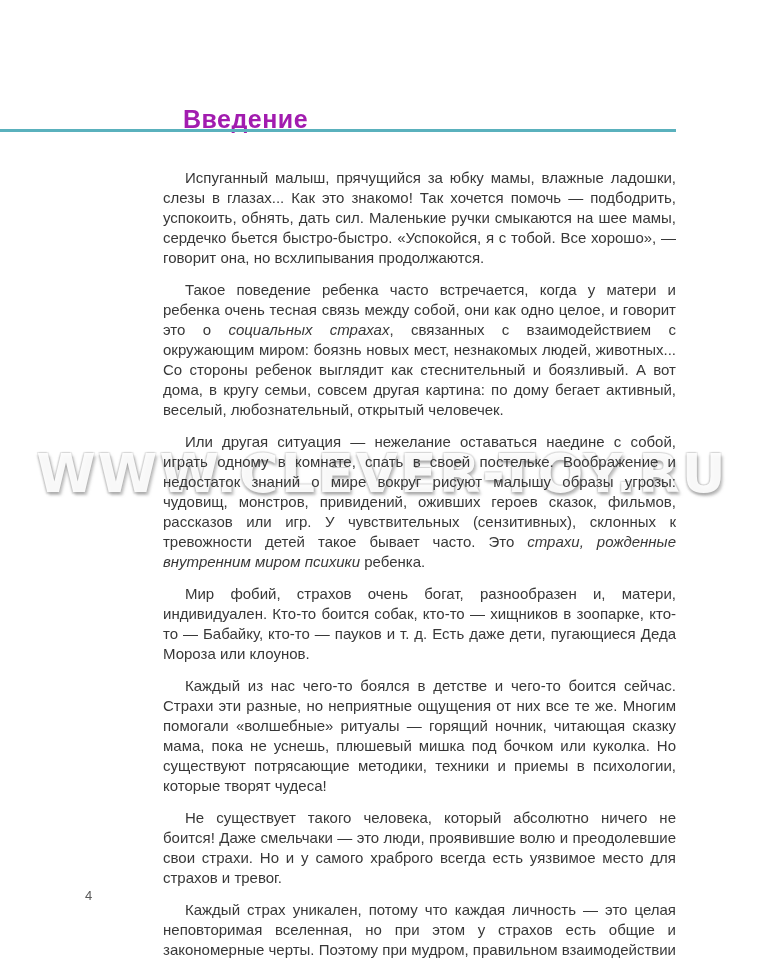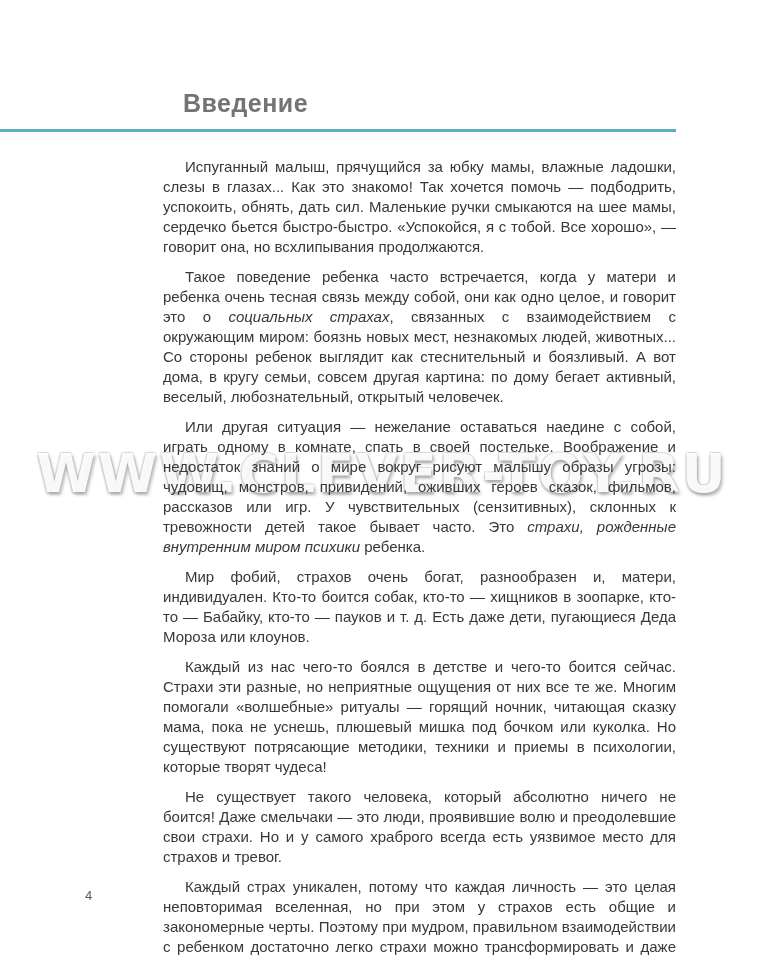--- a/index.html
+++ b/index.html
@@ -7,25 +7,25 @@
     width: 764px; height: 960px;
     background: #ffffff;
     position: relative;
     overflow: hidden;
     font-family: "Liberation Sans", sans-serif;
   }
   .page { position: absolute; inset: 0; }
 
   .chapter-title {
     position: absolute;
-    left: 183px; top: 72px;
+    left: 183px; top: 88px;
     font-size: 25px;
     font-weight: 700;
     letter-spacing: 0.5px;
-    color: #737373;
+    color: #a21caf;
     z-index: 2;
   }
   .title-rule {
     position: absolute;
     left: 0; top: 129px;
     width: 676px; height: 3px;
     background: #5ab1bd;
     z-index: 2;
   }
 
@@ -53,21 +53,21 @@
     position: absolute;
     left: 163px; top: 156px;
     width: 513px;
     text-align: justify;
     font-size: 15px;
     line-height: 20px;
     color: #383838;
     z-index: 2;
   }
   .body-text p {
-    margin: 1px 0 10px 0;
+    margin: 12px 0 10px 0;
     text-indent: 22px;
   }
   .body-text i { }
 
   .page-number {
     position: absolute;
     left: 85px; top: 888px;
     font-size: 13px;
     color: #5a5a5a;
     z-index: 2;

